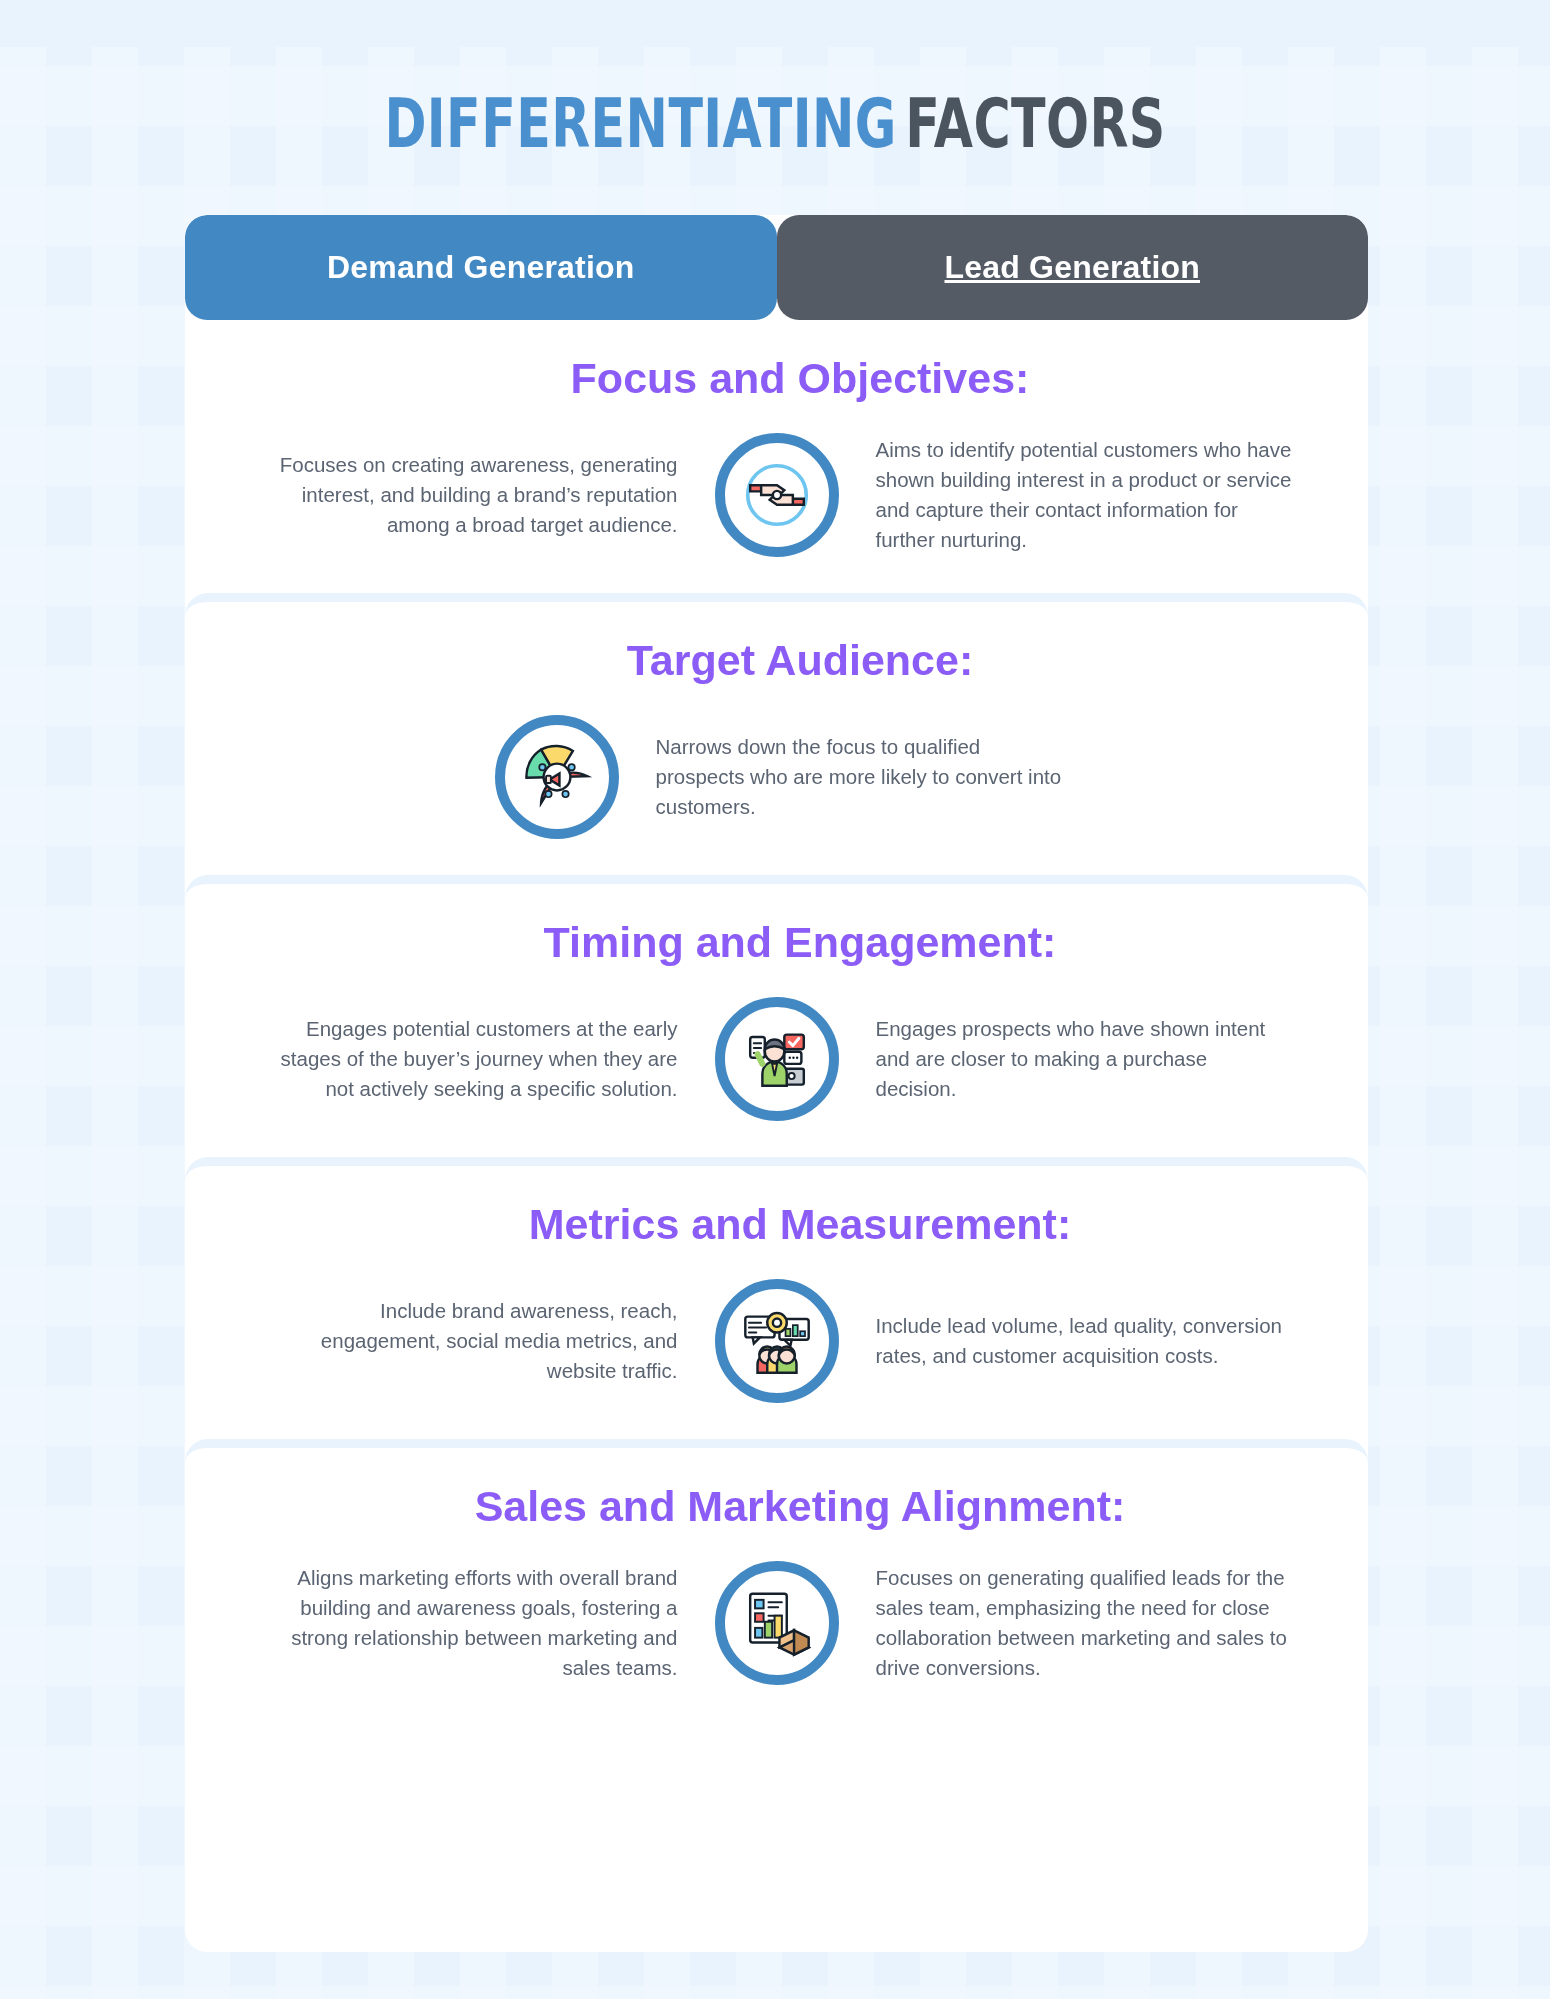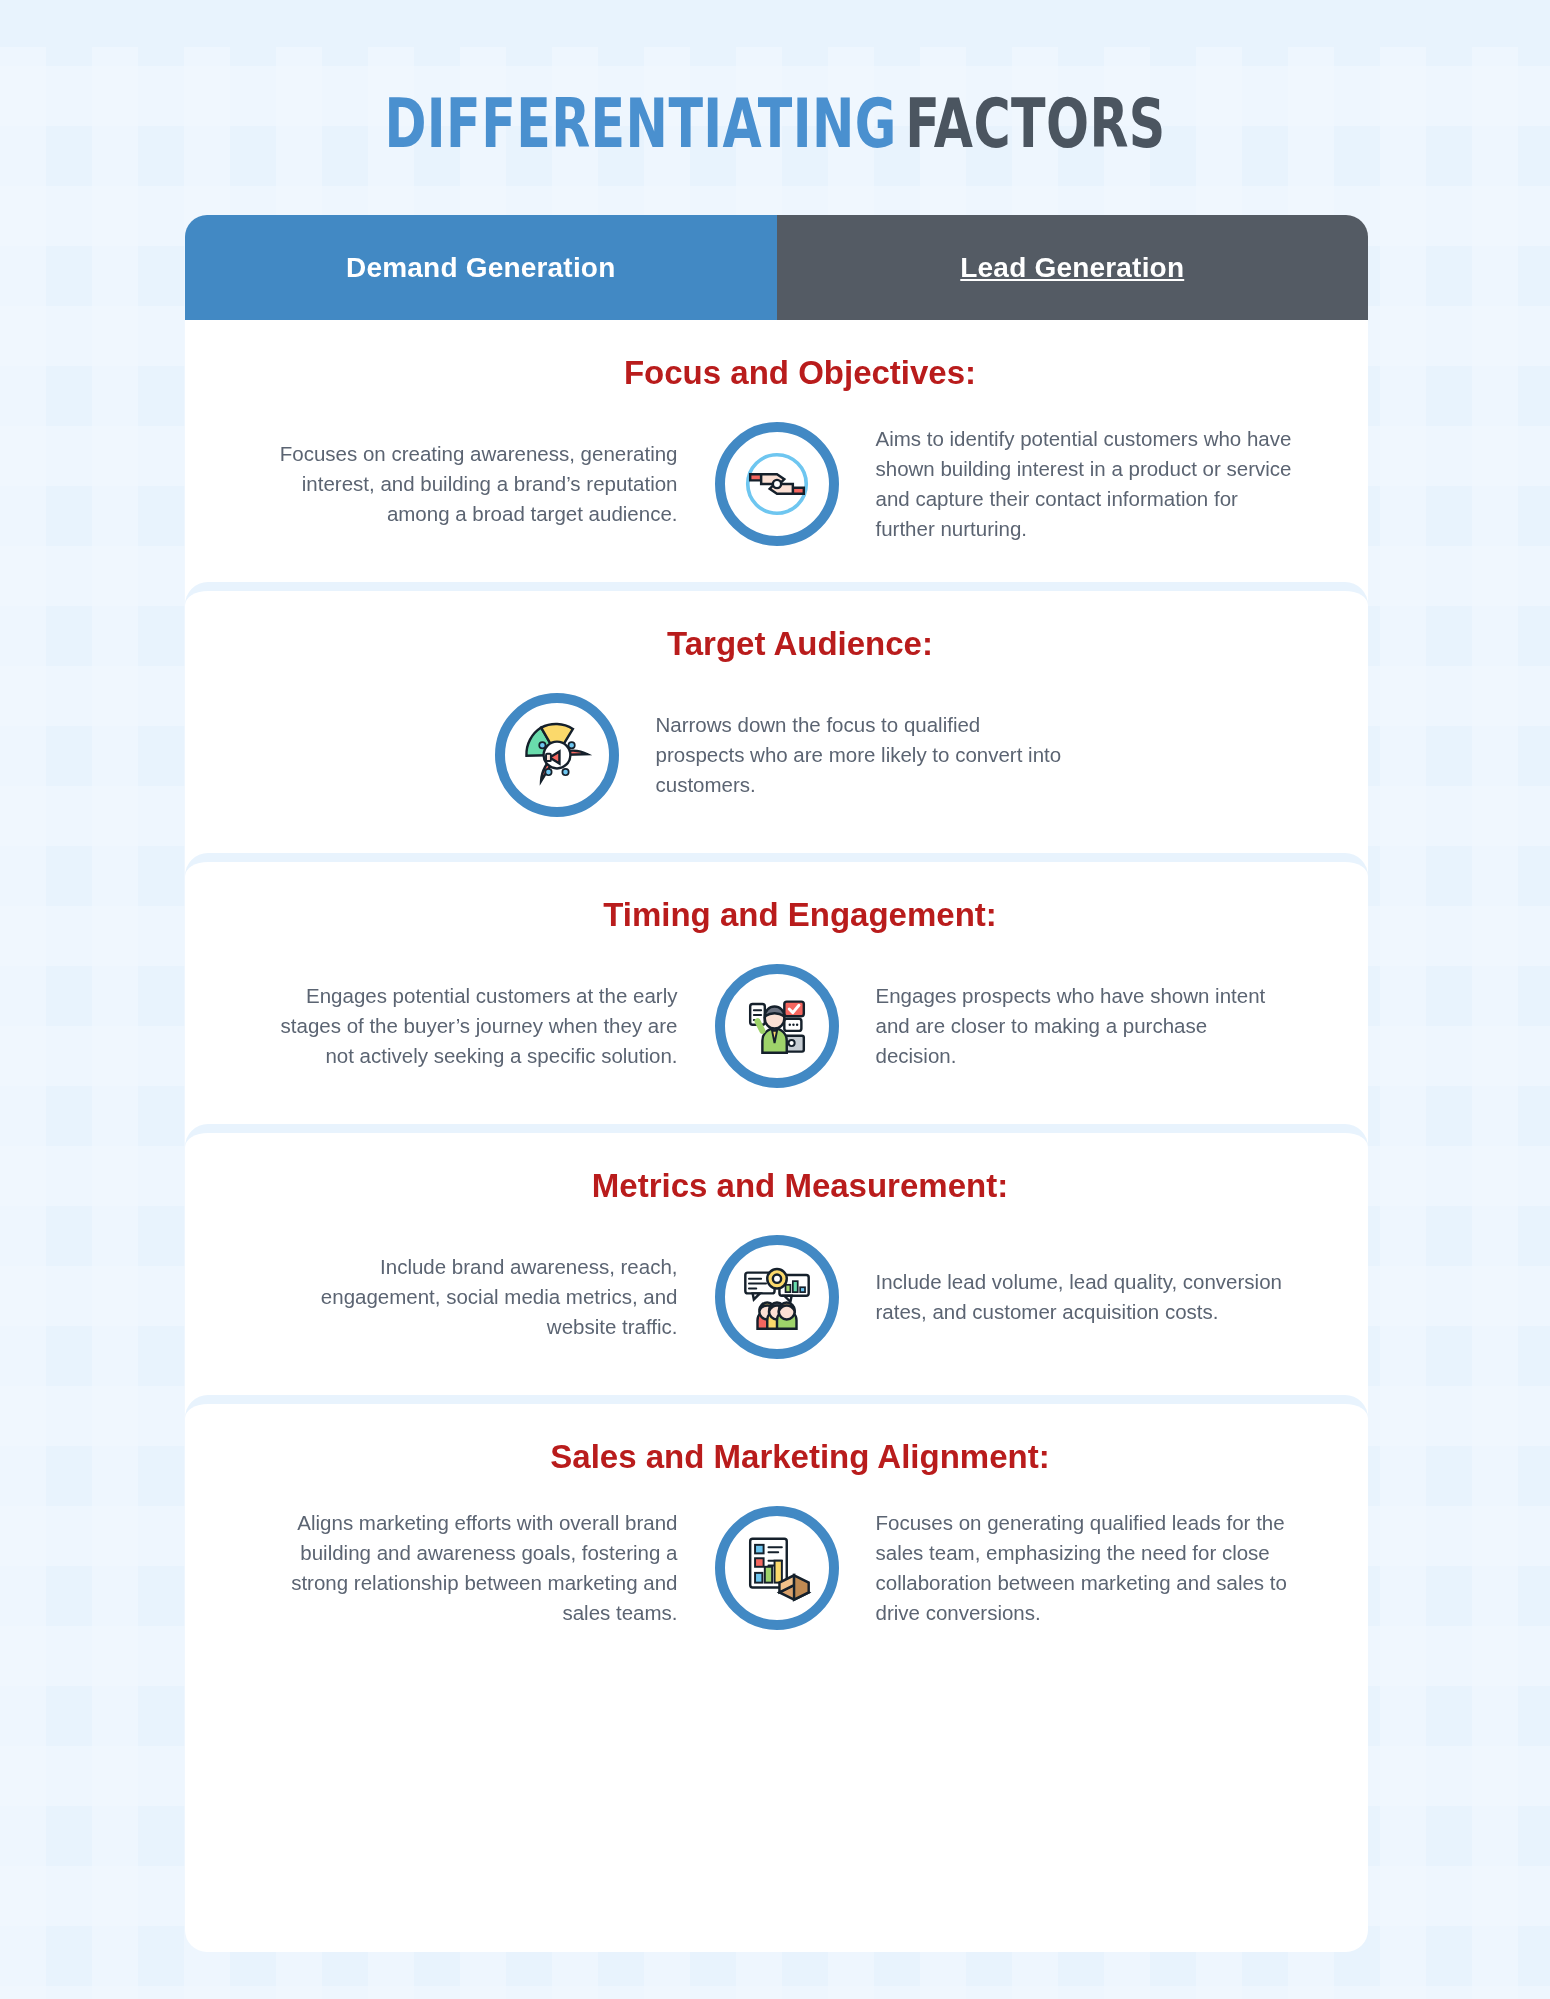--- a/index.html
+++ b/index.html
@@ -37,35 +37,35 @@
   .card {
     position:absolute; left:185px; top:168px;
     width:1183px; height:1737px;
     background:#ffffff;
     border-radius:22px;
     overflow:hidden;
   }
   .tabs { display:flex; width:100%; height:105px; }
   .tab {
     flex:0 0 50%; display:flex; align-items:center; justify-content:center;
-    color:#ffffff; font-size:28px; font-weight:bold; letter-spacing:.2px;
+    color:#ffffff; font-size:32px; font-weight:bold; letter-spacing:.2px;border-radius:22px;
   }
   .tab-demand { background:#4289c4; }
   .tab-lead   { background:#545b64;text-decoration:underline; }
 
   .rows { width:100%; }
   .row {
     width:100%; background:#ffffff;
     padding:34px 0 36px 0;
   }
   .row + .row { border-top:9px solid #e8f3fd;border-radius:23px; }
   .row-heading {
     text-align:center;
-    color:#b91c1c;
-    font-size:33px; font-weight:bold;
+    color:#8b5cf6;
+    font-size:43px; font-weight:bold;
     margin-bottom:30px;
     padding-left:47px;
   }
   .row-body {
     display:flex; align-items:center; justify-content:center;
     padding:0 34px;
   }
   .col-text {
     flex:0 0 440px;
     color:#5b6472;

